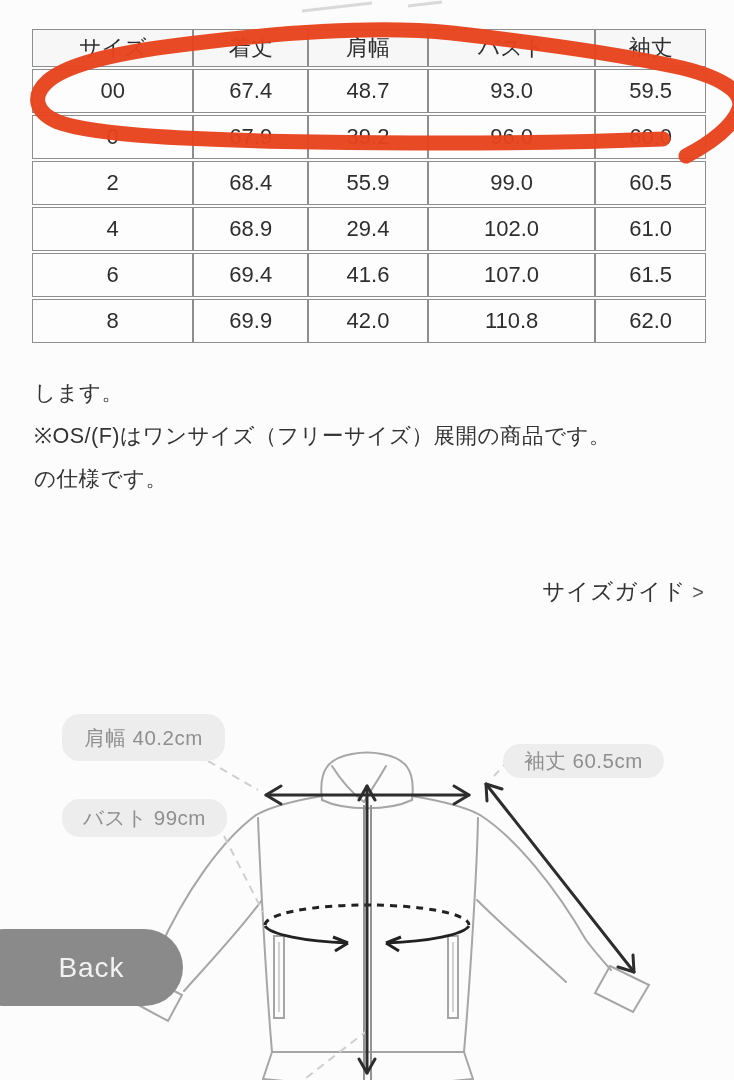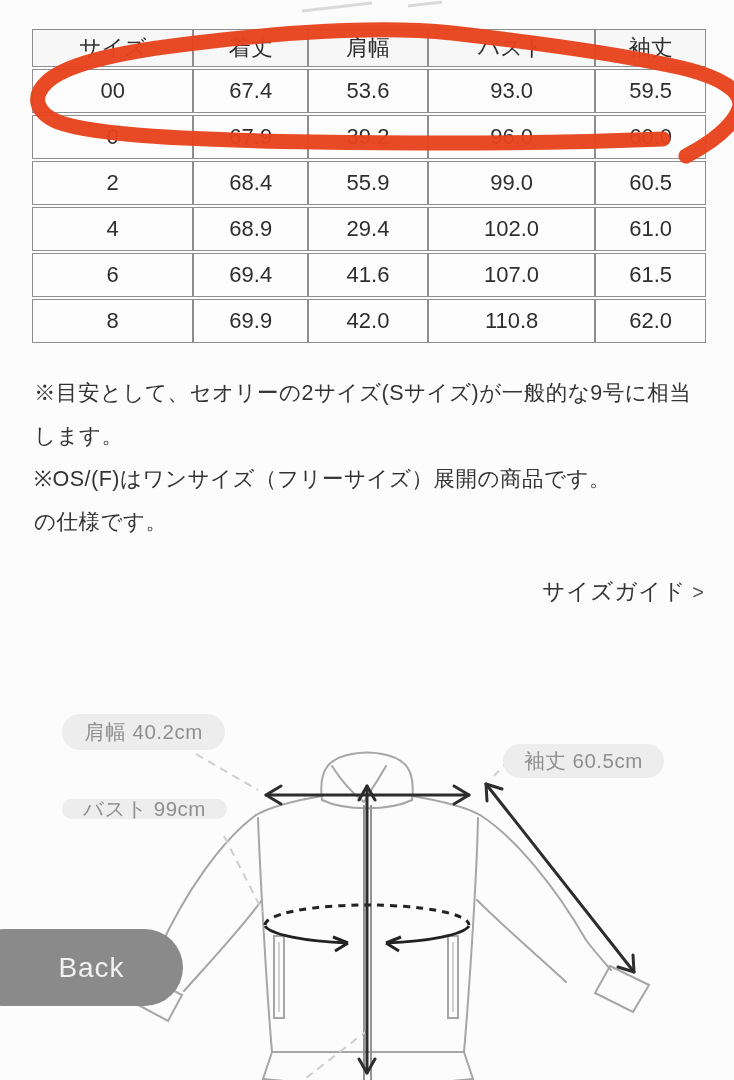--- a/index.html
+++ b/index.html
@@ -30,23 +30,23 @@
     position:absolute;top:576px;right:29px;font-size:22.5px;color:#333;
     letter-spacing:1px;cursor:pointer;margin-left:28px;
   }
   .size-guide .chev{color:#555;font-size:20px;margin-left:6px;}
   
   .pill{
     position:absolute;background:#ededed;border-radius:18px;color:#8f8f8f;
     font-size:20.5px;display:flex;align-items:center;justify-content:center;
     white-space:nowrap;letter-spacing:.5px;
   }
-  #pill-shoulder{left:62px;top:714px;width:163px;height:36px;}
+  #pill-shoulder{left:62px;top:714px;width:163px;height:47px;}
   #pill-sleeve{left:503px;top:716px;width:161px;height:34px;margin-top:28px;}
-  #pill-bust{left:62px;top:799px;width:165px;height:20px;}
+  #pill-bust{left:62px;top:799px;width:165px;height:38px;}
   
   .back-btn{
     position:absolute;left:-34px;top:929px;width:183px;height:77px;
     background:#8a8a8a;border-radius:39px;color:#f2f2f2;font-size:28px;
     display:flex;align-items:center;justify-content:center;
     padding-left:34px;box-sizing:content-box;letter-spacing:1px;cursor:pointer;
   }
   
   .layer{position:absolute;left:0;pointer-events:none;}
   #jacket-svg{top:690px;}
@@ -69,21 +69,21 @@
         <tr>
       <th>サイズ</th>
       <th>着丈</th>
       <th>肩幅</th>
       <th>バスト</th>
       <th>袖丈</th>
     </tr>
     <tr>
       <td>00</td>
       <td>67.4</td>
-      <td>53.6</td>
+      <td>48.7</td>
       <td>93.0</td>
       <td>59.5</td>
     </tr>
     <tr>
       <td>0</td>
       <td>67.9</td>
       <td>39.2</td>
       <td>96.0</td>
       <td>60.0</td>
     </tr>
@@ -112,21 +112,20 @@
       <td>8</td>
       <td>69.9</td>
       <td>42.0</td>
       <td>110.8</td>
       <td>62.0</td>
     </tr>
   </tbody>
     </table>
 
   <div class="notes">
-    <div>※目安として、セオリーの2サイズ(Sサイズ)が一般的な9号に相当</div>
     <div>します。</div>
     <div>※OS/(F)はワンサイズ（フリーサイズ）展開の商品です。</div>
     <div>の仕様です。</div>
   </div>
 
   <div class="size-guide">
     <span>サイズガイド</span><span class="chev">&gt;</span>
   </div>
 
   <svg id="jacket-svg" class="layer" width="734" height="390" viewBox="0 0 734 390">

